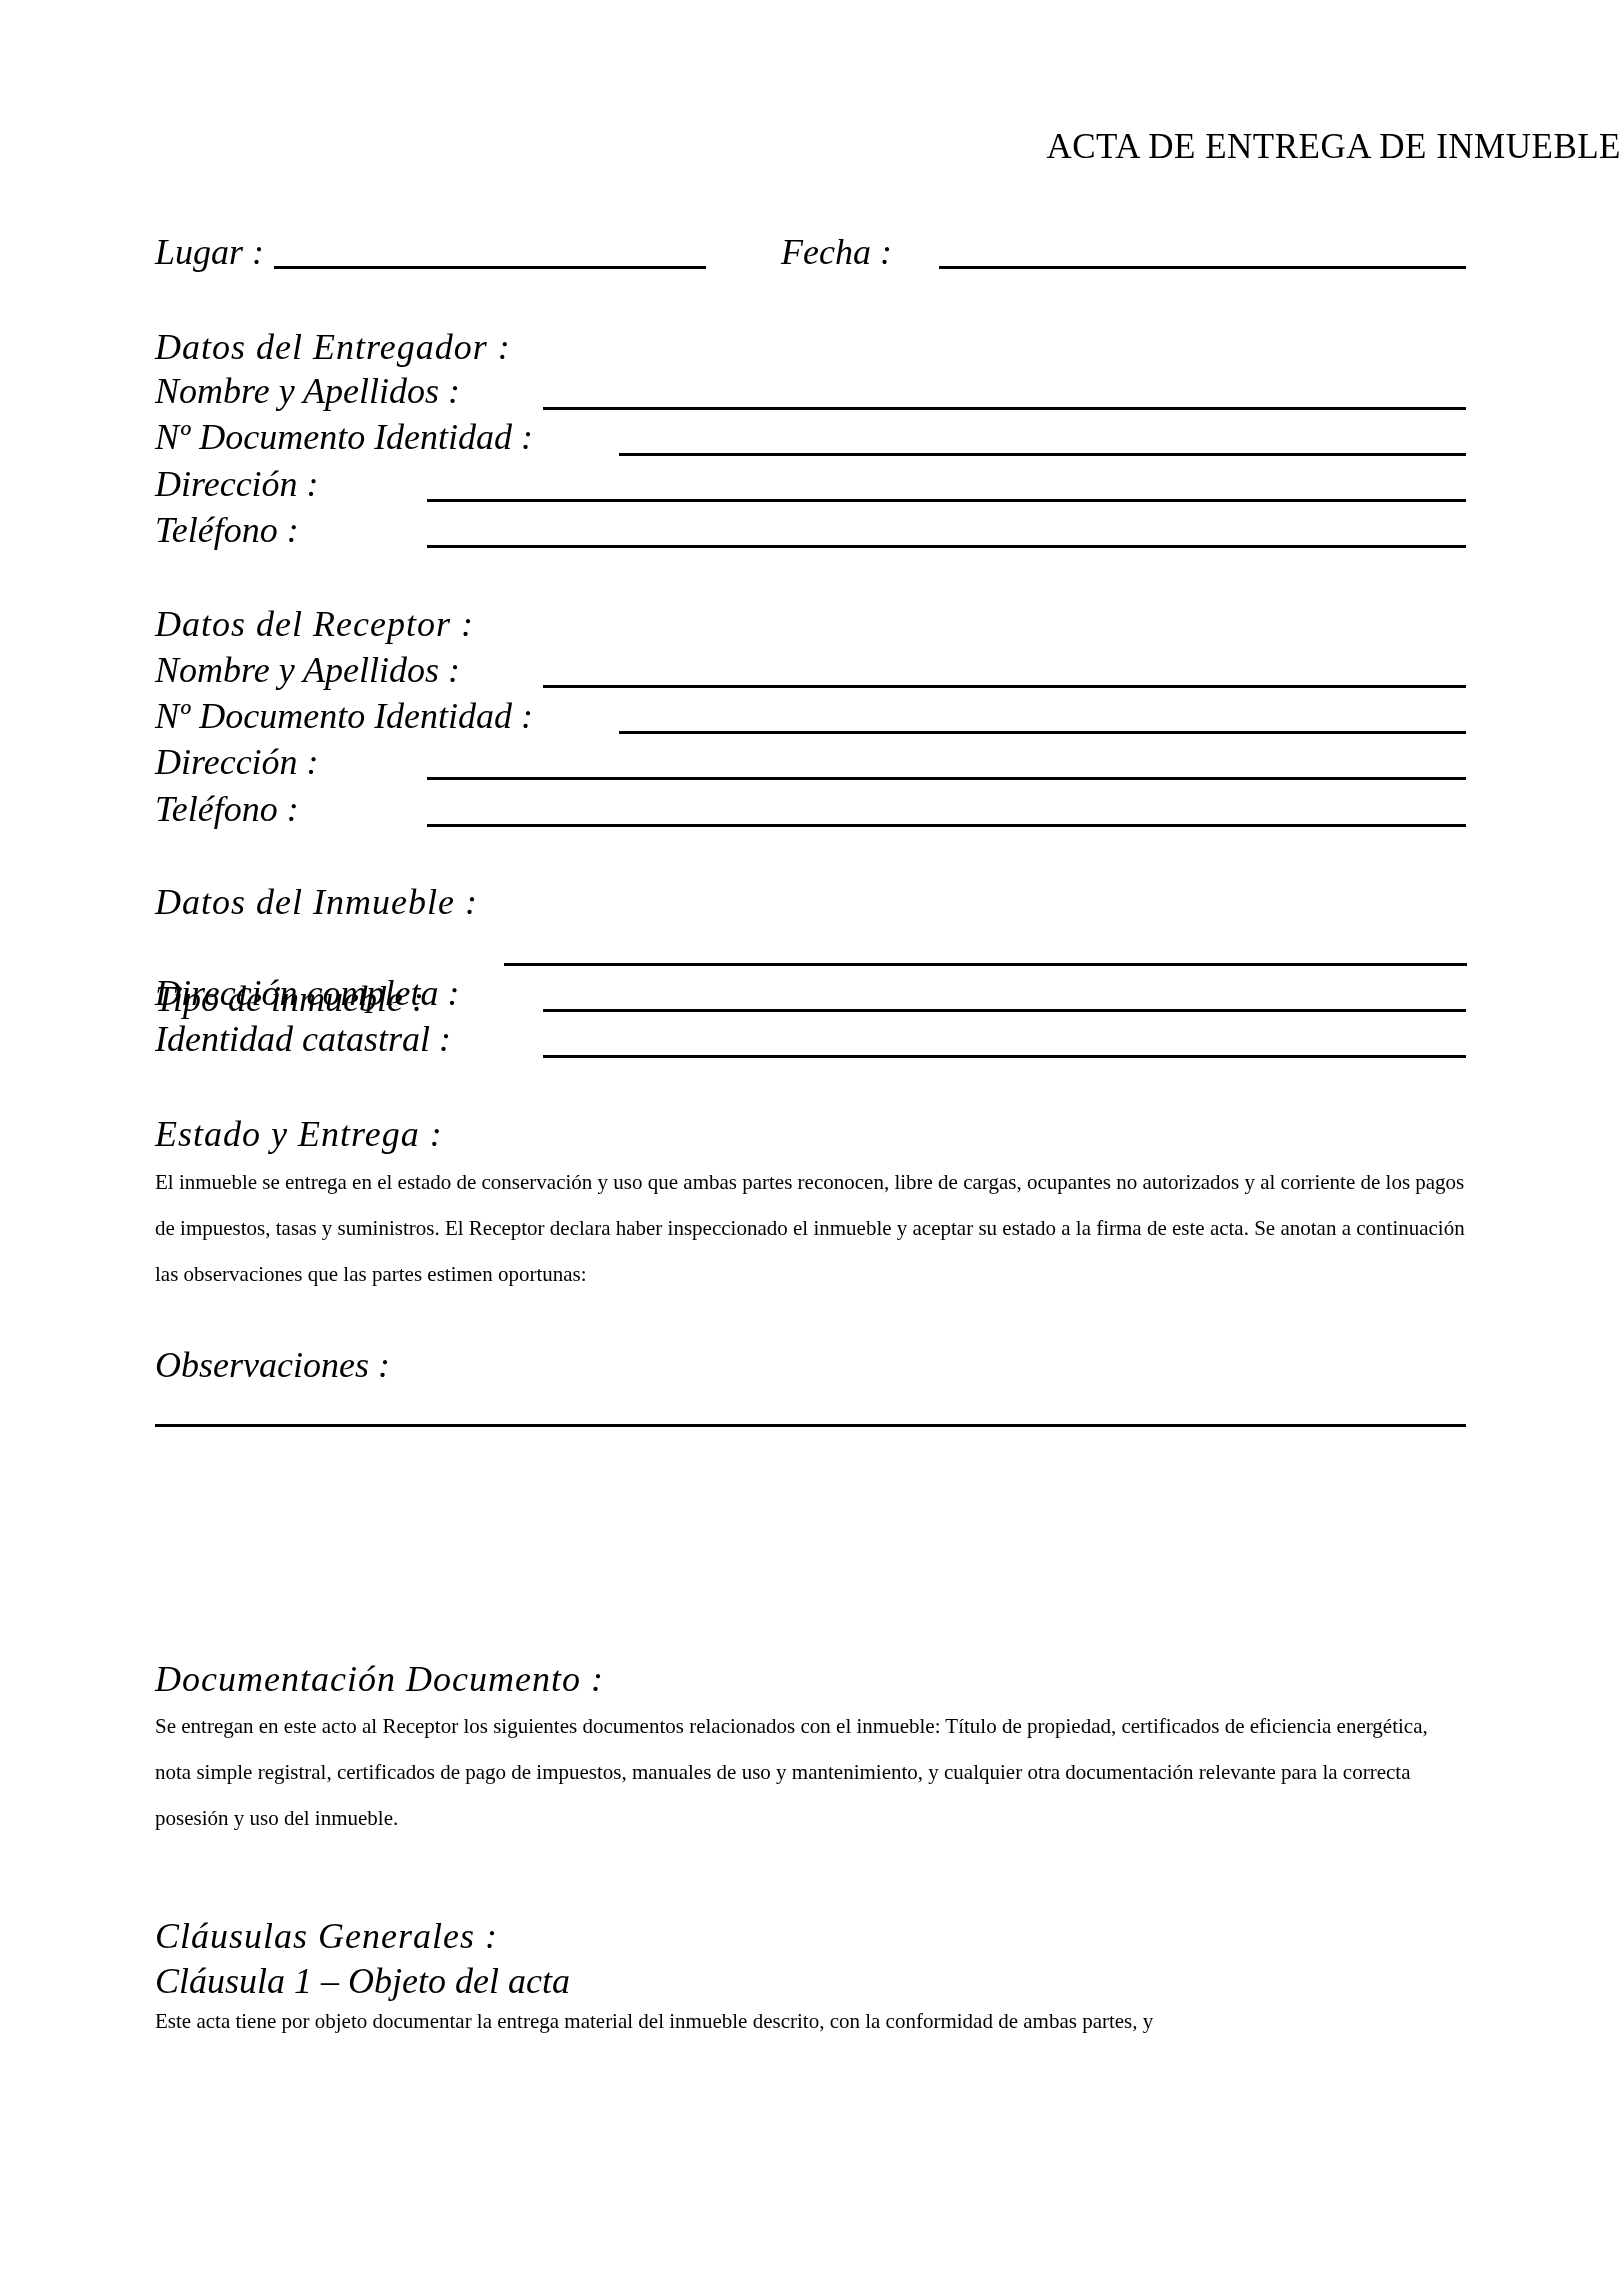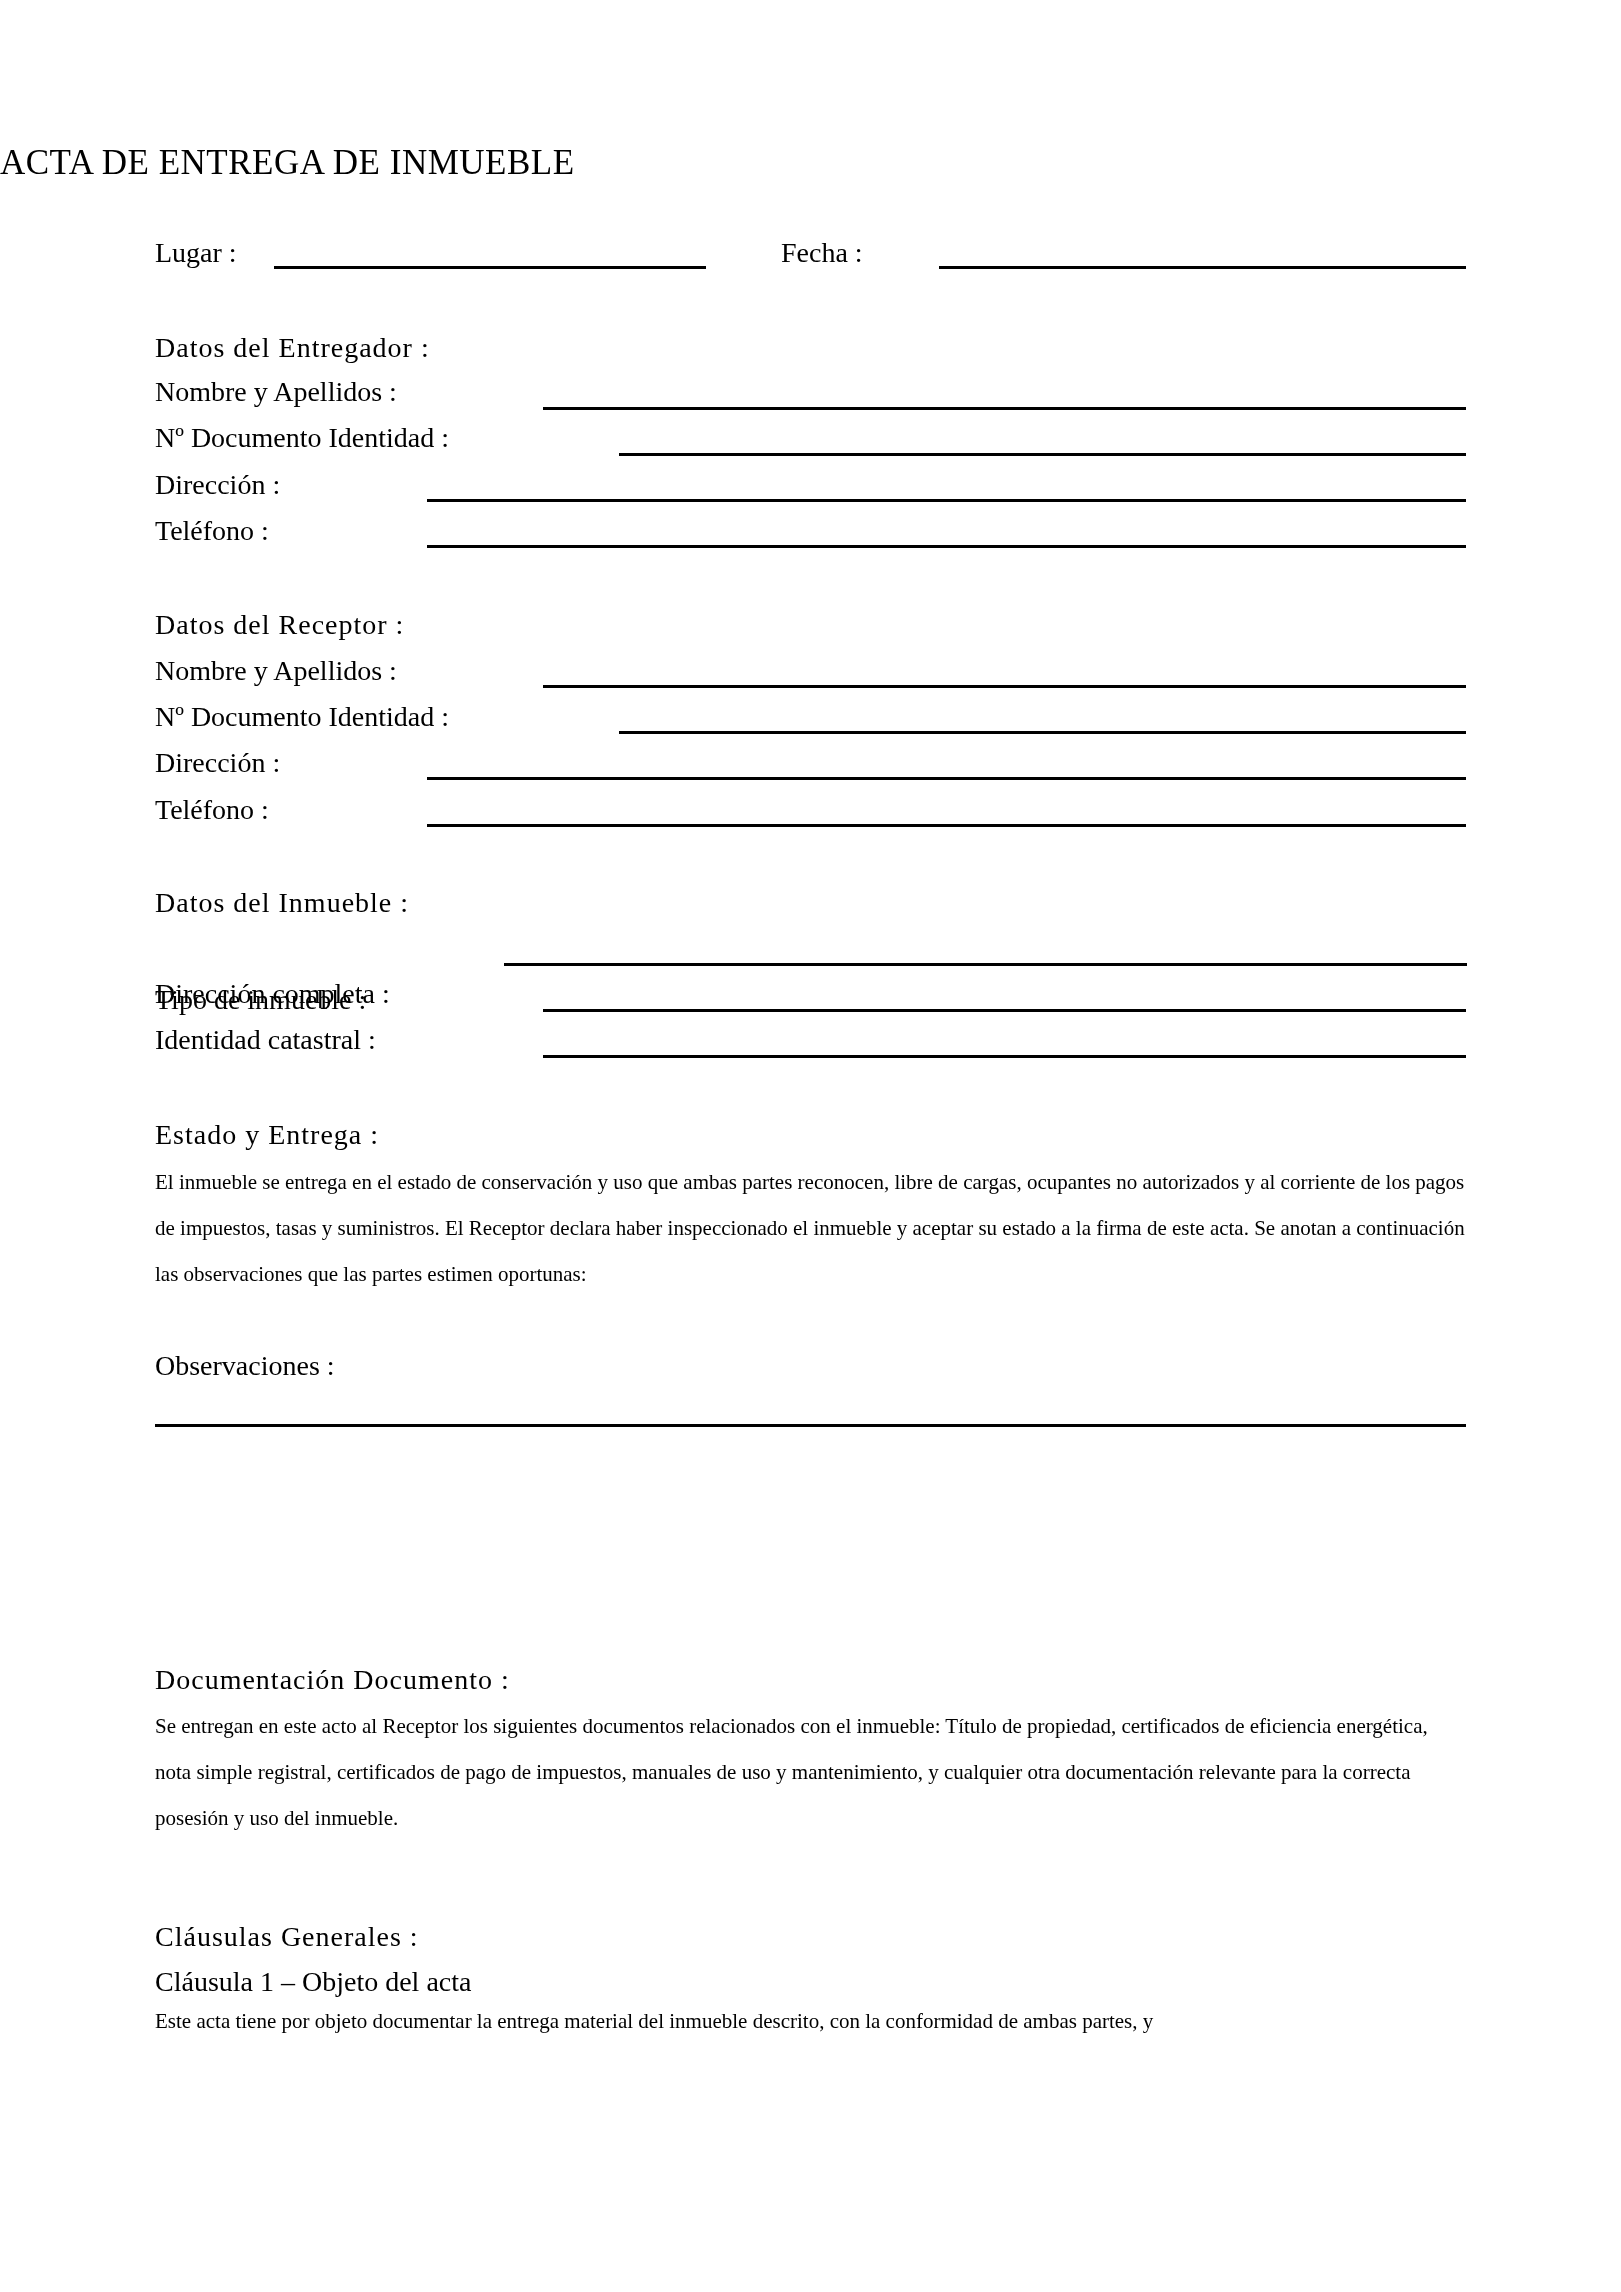--- a/index.html
+++ b/index.html
@@ -7,34 +7,34 @@
     position: relative;
     width: 1621px;
     height: 2293px;
     background: #ffffff;
     font-family: "Liberation Serif", serif;
     color: #000000;
     overflow: hidden;
   }
   .t {
     position: absolute;
-    font-size: 28px;
+    font-size: 36px;
     line-height: 33px;
     white-space: nowrap;
+    font-style: italic;
   }
   .heading { letter-spacing: 1px; }
   .title {
     position: absolute;
     left: 0;
     width: 100%;
-    text-align: left;
+    text-align: right;
     font-size: 35px;
     line-height: 43px;
     letter-spacing: 0.5px;
-    margin-top: 16px;
   }
   .rule {
     position: absolute;
     height: 2.9px;
     background: #000000;
   }
   .para {
     position: absolute;
     font-size: 21px;
     line-height: 46px;

